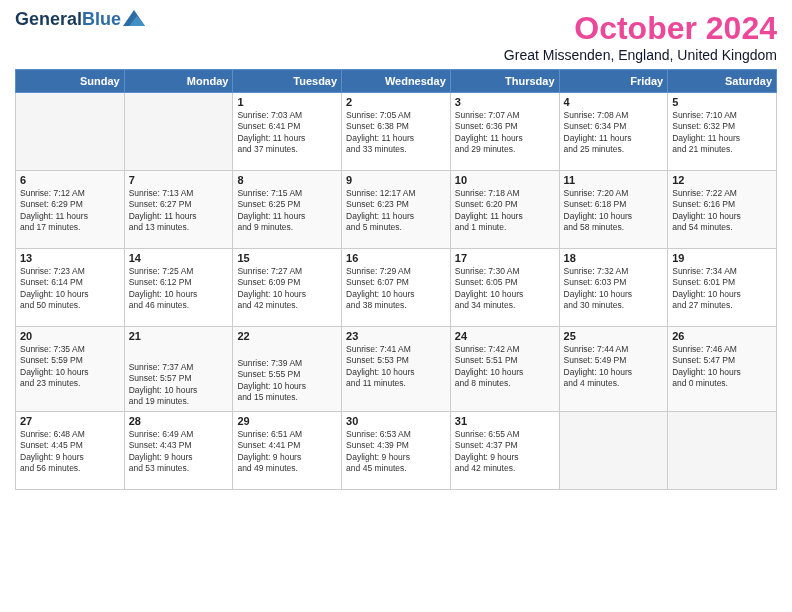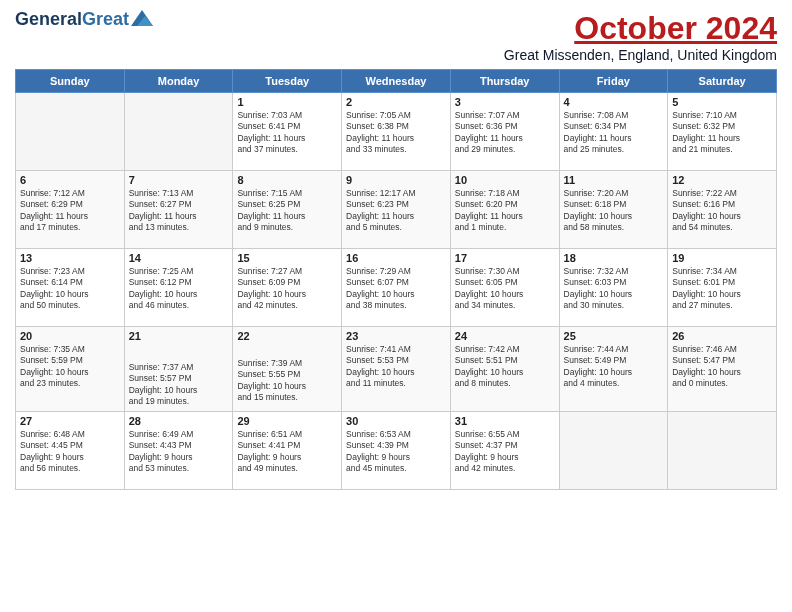--- a/index.html
+++ b/index.html
@@ -33,39 +33,38 @@
     }
     .logo-text .blue {
       color: #2e6da4;
     }
     .title-area {
       text-align: right;
     }
     .month-title {
       font-size: 32px;
       font-weight: bold;
-      color: #b91c1c;
-      text-decoration: underline;
+      color: #ec4899;
     }
     .location {
       font-size: 14px;
       color: #0f172a;
     }
     table {
       width: 100%;
       border-collapse: collapse;
       table-layout: fixed;
     }
     th {
       background-color: #3a6fad;
       color: #fff;
       font-size: 11px;
       font-weight: bold;
       padding: 5px 4px;
-      text-align: center;
+      text-align: right;
       border: 1px solid #5a8fcd;
     }
     td {
       vertical-align: top;
       border: 1px solid #ccc;
       padding: 3px 4px;
       font-size: 9px;
       color: #333;
       height: 78px;
       background: #fff;
@@ -89,21 +88,21 @@
     }
   </style>
 </head>
 <body>
 
 <div class="container">
   <div class="header-area">
     <div class="logo">
       <div style="display:flex;align-items:center;">
         <span class="logo-text">
-          <span>General</span><span class="blue">Great</span>
+          <span>General</span><span class="blue">Blue</span>
         </span>
         <svg width="22" height="16" viewBox="0 0 22 16" style="margin-left:2px;margin-top:-4px;">
           <polygon points="0,16 11,0 22,16" fill="#2e6da4"></polygon>
           <polygon points="6,16 14,6 22,16" fill="#4a9fd4" opacity="0.7"></polygon>
         </svg>
       </div>
     </div>
     <div class="title-area">
       <div class="month-title">October 2024</div>
       <div class="location">Great Missenden, England, United Kingdom</div>

